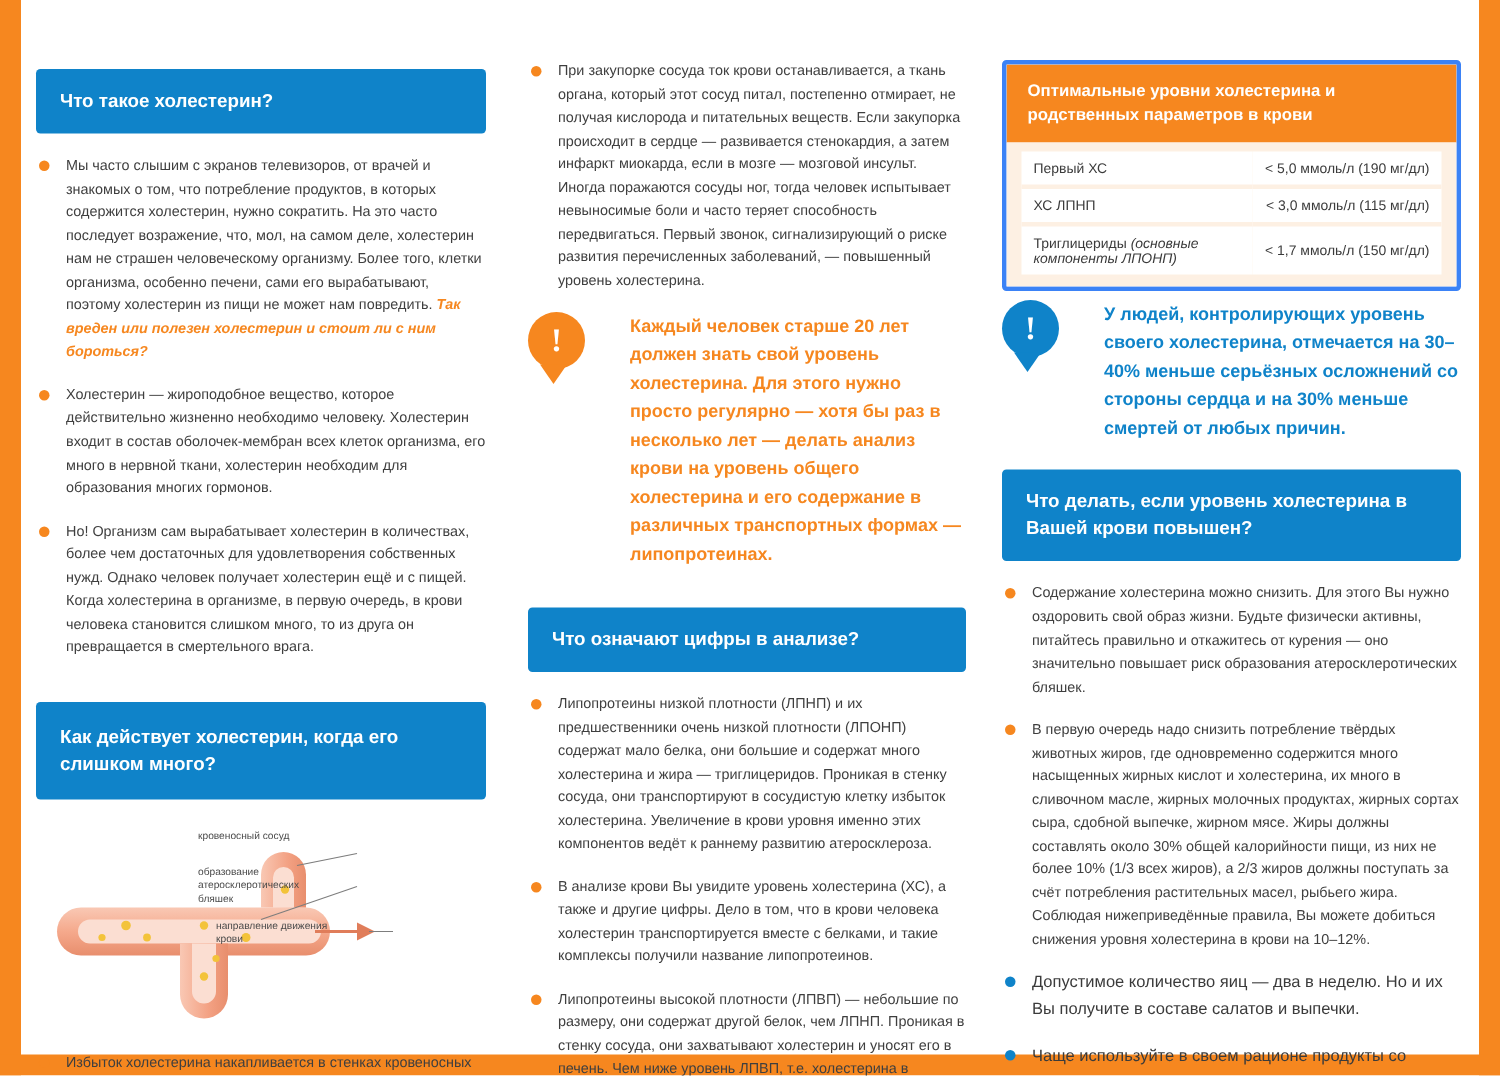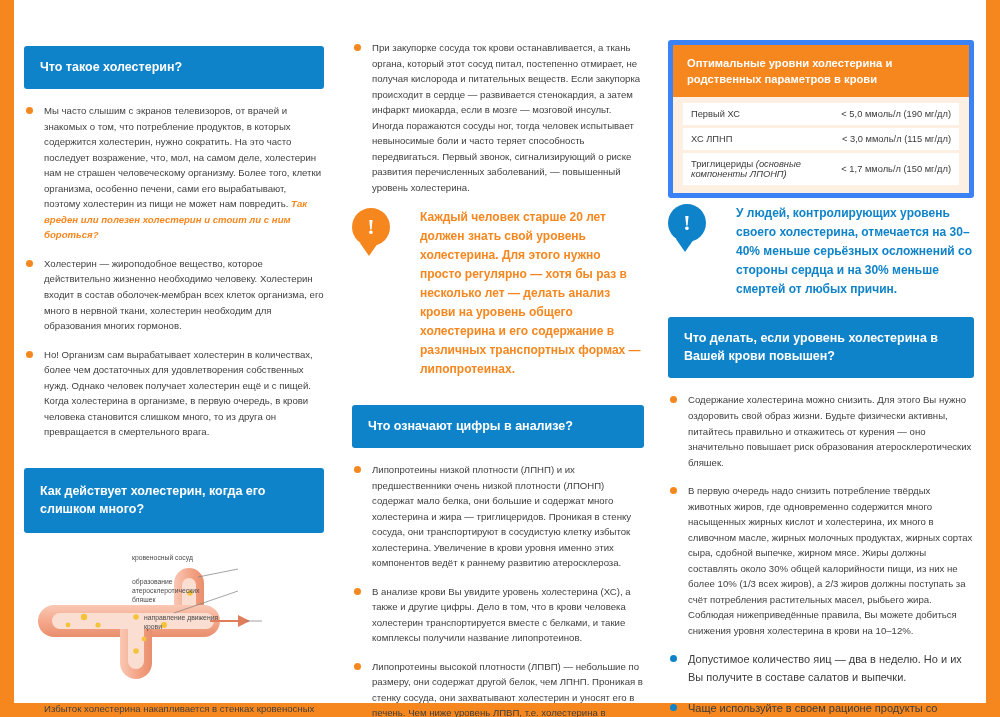--- a/index.html
+++ b/index.html
@@ -75,21 +75,21 @@
   .callout .ctext{
     margin-left:68px;
     color:#f6871f;font-weight:bold;font-size:12px;line-height:1.58;
   }
   .callout.blue .circ{background:#0f83c9;}
   .callout.blue .tail{border-top-color:#0f83c9;}
   .callout.blue .ctext{color:#0f83c9;}
 
   
   .card{
-    border:5px solid #3b82f6;border-radius:3px;overflow:hidden;
+    border:3px solid #3b82f6;border-radius:3px;overflow:hidden;
   }
   .card-head{
     background:#f6871f;color:#ffffff;font-weight:bold;font-size:11.2px;line-height:1.45;
     padding:10px 14px;
   }
   .card-body{background:#fdf0e3;padding:6px 10px 8px 10px;}
   table.lvl{width:100%;border-collapse:collapse;font-size:9.3px;}
   table.lvl td{
     background:#ffffff;padding:6px 8px;vertical-align:middle;
     border-bottom:3px solid #fdf0e3;

